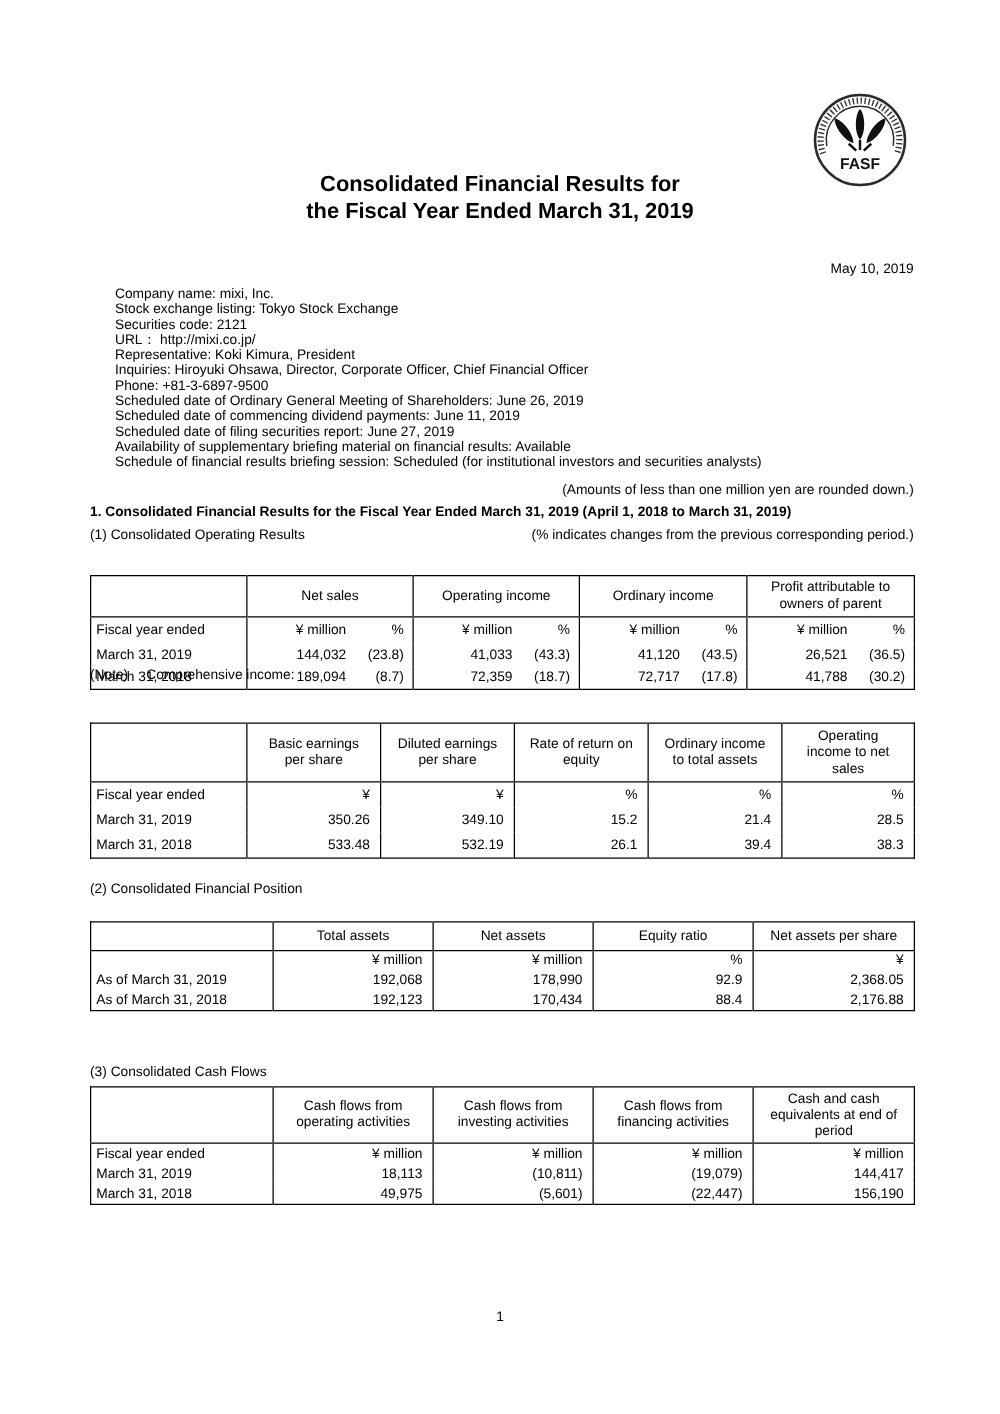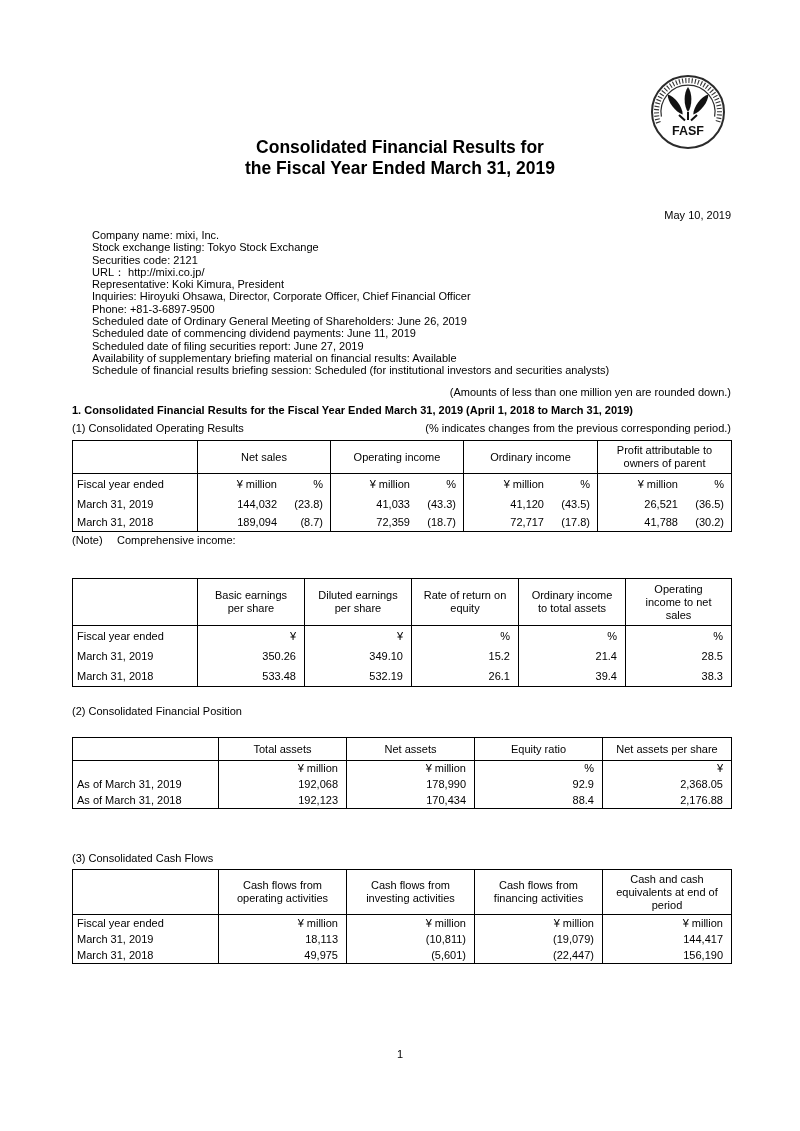--- a/index.html
+++ b/index.html
@@ -32,21 +32,21 @@
   td.lbl{text-align:left;padding-left:4px !important;}
   td.num{text-align:right;padding-right:8px !important;}
   .vp{display:flex;align-items:center;}
   .vp .v{flex:1;text-align:right;}
   .vp .p{flex:0 0 46px;text-align:right;padding-right:7px;}
   tr.rh30 td{height:30px;} tr.rh21 td{height:21px;} tr.rh18 td{height:18px;}
   tr.rh44 td{height:44px;} tr.rh20 td{height:20px;}
   tr.rh19 td{height:20px;} tr.rh15 td{height:15px;} tr.rh16 td{height:16px;margin-top:40px;}
   tr.rh42 td{height:42px;}
 
-  .t1{left:72px;top:440px;border-radius:28px;} .t2{left:72px;top:578px;} .t3{left:72px;top:737px;} .t4{left:72px;top:869px;}
+  .t1{left:72px;top:460px;border-radius:28px;} .t2{left:72px;top:578px;} .t3{left:72px;top:737px;} .t4{left:72px;top:869px;}
   .noteblk{left:72px;top:534px;display:flex;font-size:11px;line-height:12.8px;}
   .refblk{left:72px;top:807px;display:flex;font-size:11px;line-height:12.8px;}
   .noteblk .nlbl{width:45px;} .noteblk .ntitle{width:136px;}
   .refblk .nlbl{width:60px;} .refblk .ntitle{width:41px;}
   .s2head{left:72px;top:705px;font-size:11px;}
   .s3head{left:72px;top:852px;font-size:11px;}
   .pageno{left:0;top:1048px;width:800px;text-align:center;font-size:11px;}
 </style>
 </head>
 <body>

